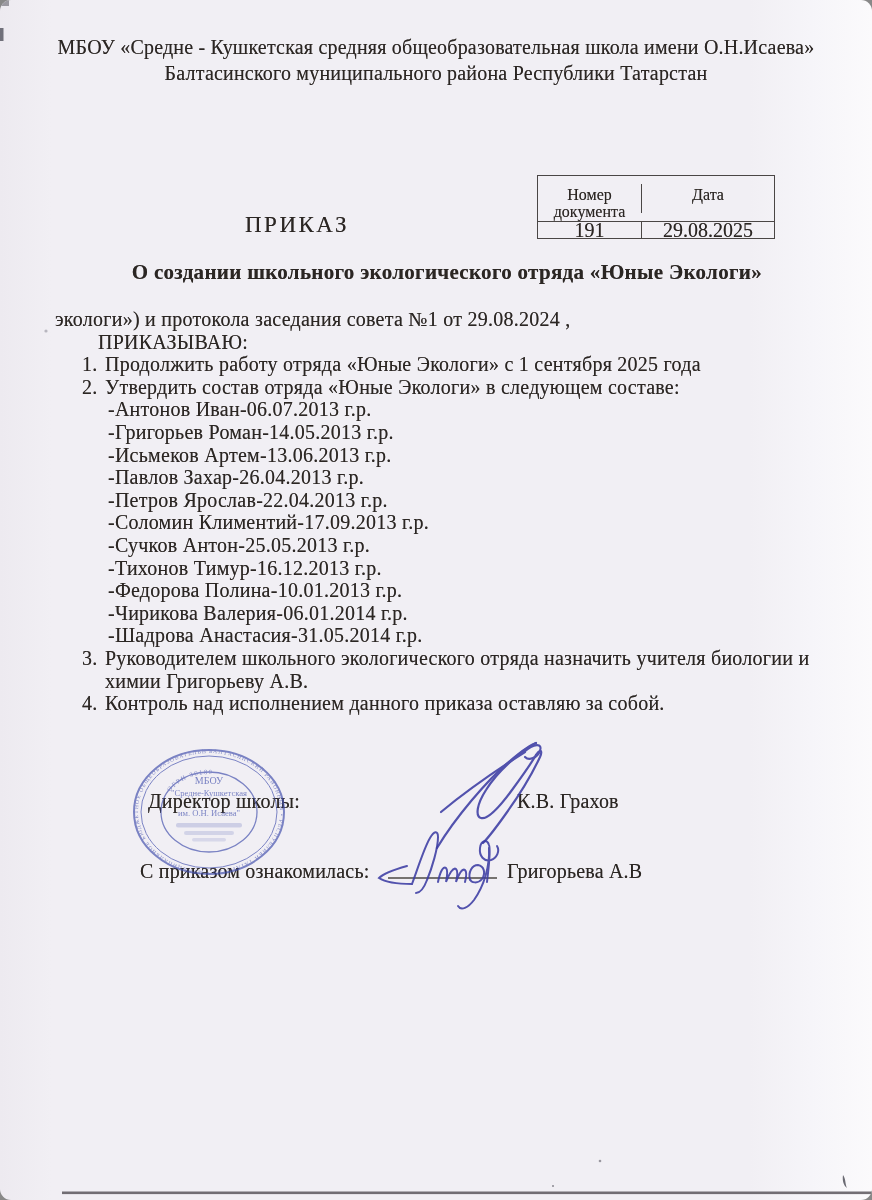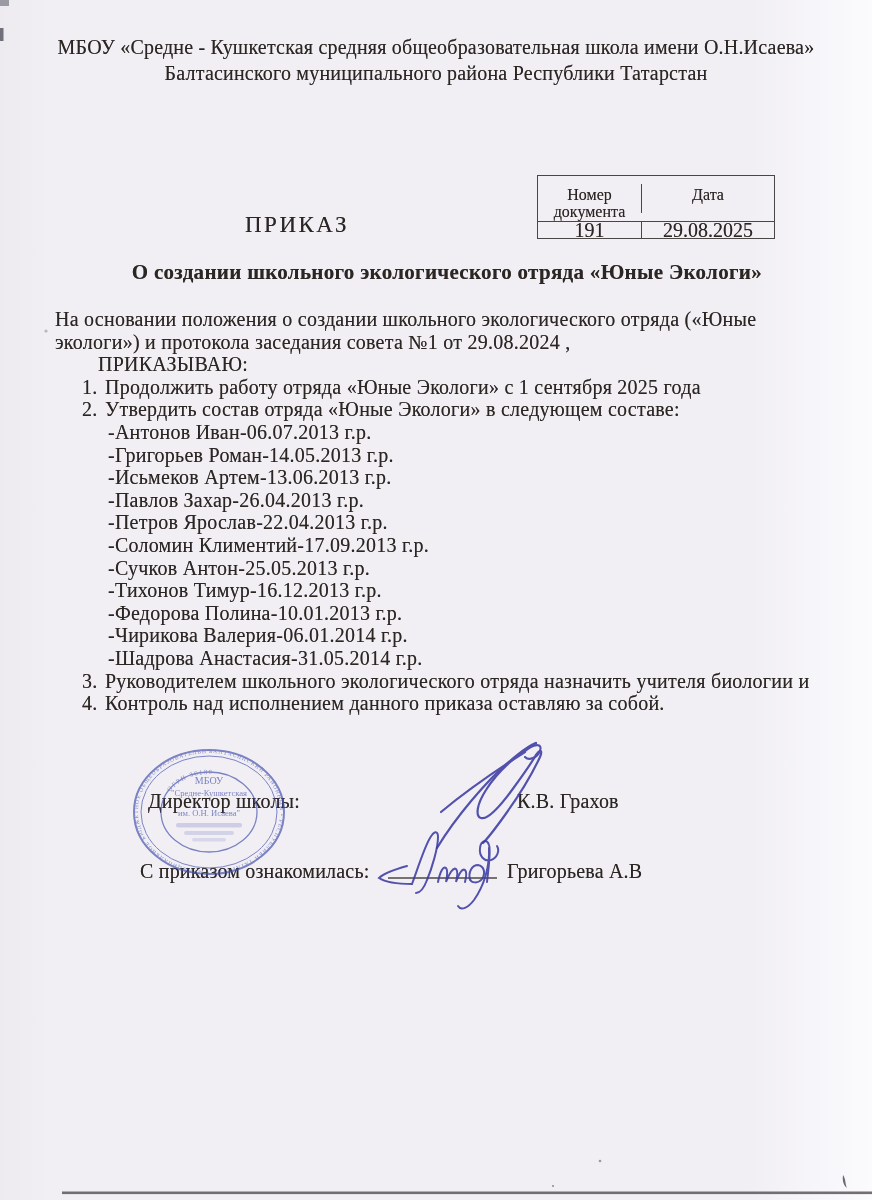--- a/index.html
+++ b/index.html
@@ -4,20 +4,21 @@
 <style>
   html,body { margin:0; padding:0; background:#888; }
   .page {
     position:relative;
     width:872px; height:1200px;
     margin:0 auto;
     background:linear-gradient(90deg, #edeaf0 0%, #f1eff4 6%, #f1eff4 86%, #f6f5f9 93%, #fbfafc 100%);
     overflow:hidden;
     font-family:"Liberation Serif","DejaVu Serif",serif;
     color:#2b2623;
+    border-radius:11px;
   }
   .t { text-shadow:0 0 0.6px rgba(46,40,36,.55); }
 
   .org-header {
     position:absolute; top:34px; left:0; width:100%;
     text-align:center; font-size:20px; line-height:26px; letter-spacing:.2px;
   }
 
   .meta-table {
     position:absolute; left:537px; top:175px;
@@ -78,21 +79,20 @@
     <div class="mt-cell mt-h t">Номер документа</div>
     <div class="mt-cell mt-h mt-c2 t">Дата</div>
     <div class="mt-cell mt-v mt-r2 t">191</div>
     <div class="mt-cell mt-v mt-c2 mt-r2 t">29.08.2025</div>
   </div>
 
   <div class="order-title t">ПРИКАЗ</div>
   <div class="order-subject t">О создании школьного экологического отряда «Юные Экологи»</div>
 
   <div class="doc-body t">
-    <div>На основании положения о создании школьного экологического отряда («Юные</div>
     <div>экологи») и протокола заседания совета №1 от 29.08.2024 ,</div>
     <div class="b-resolve">ПРИКАЗЫВАЮ:</div>
     <div class="b-item"><span class="num">1.</span><span>Продолжить работу отряда «Юные Экологи» с 1 сентября 2025 года</span></div>
     <div class="b-item"><span class="num">2.</span><span>Утвердить состав отряда «Юные Экологи» в следующем составе:</span></div>
     <div class="members">
 
         <div>-Антонов Иван-06.07.2013 г.р.</div>
 
         <div>-Григорьев Роман-14.05.2013 г.р.</div>
 
@@ -109,20 +109,21 @@
         <div>-Тихонов Тимур-16.12.2013 г.р.</div>
 
 
         <div>-Федорова Полина-10.01.2013 г.р.</div>
 
         <div>-Чирикова Валерия-06.01.2014 г.р.</div>
 
         <div>-Шадрова Анастасия-31.05.2014 г.р.</div>
       </div>
     <div class="b-item"><span class="num">3.</span><span>Руководителем школьного экологического отряда назначить учителя биологии и</span></div>
+    <div class="b-cont">химии Григорьеву А.В.</div>
     <div class="b-item"><span class="num">4.</span><span>Контроль над исполнением данного приказа оставляю за собой.</span></div>
   </div>
 
   <div class="sig-label sig-director-label t">Директор школы:</div>
   <div class="sig-label sig-director-name t">К.В. Грахов</div>
   <div class="sig-label sig-ack-label t">С приказом ознакомилась:</div>
   <div class="sig-label sig-ack-name t">Григорьева А.В</div>
 
   <svg class="overlay" viewBox="0 0 872 1200">
 

